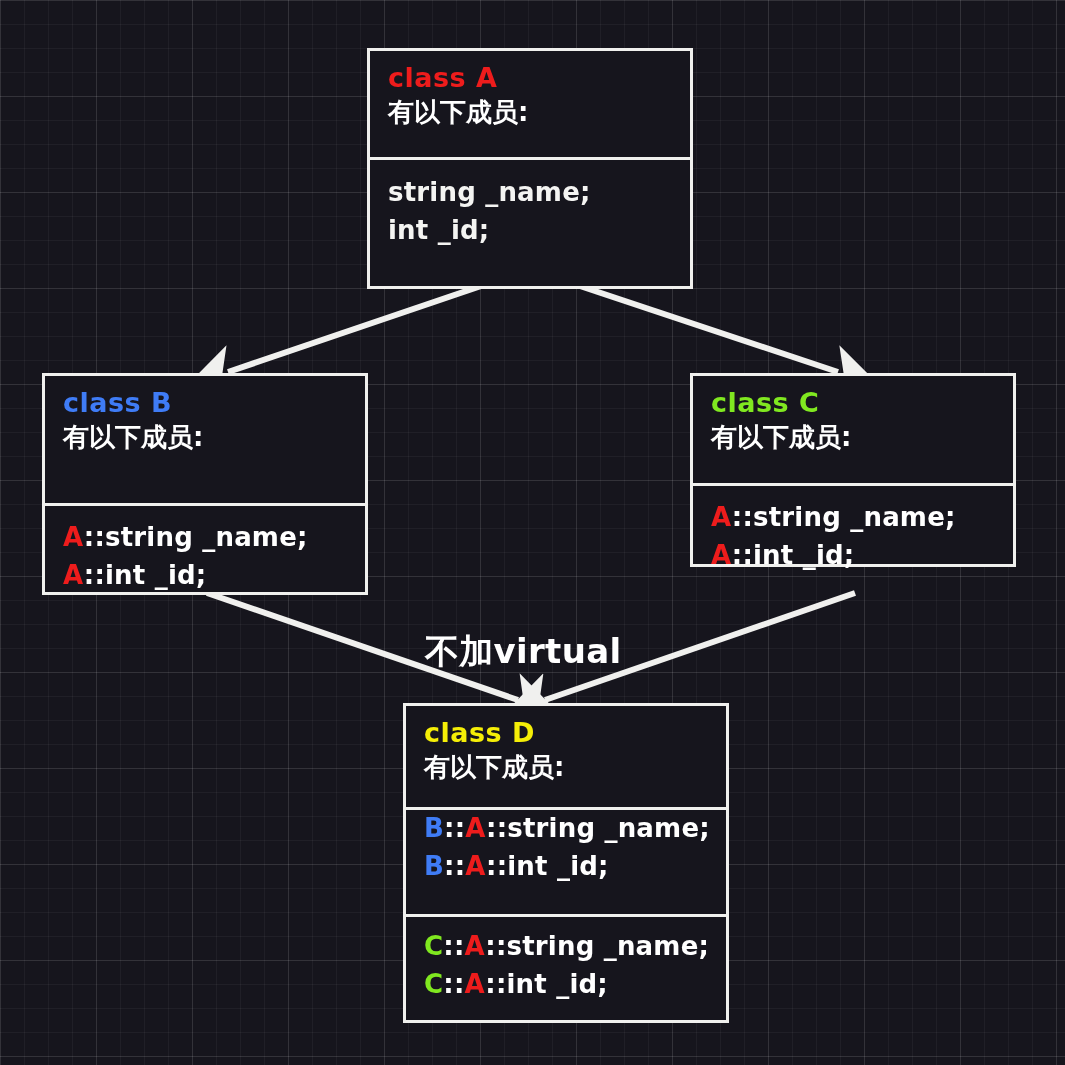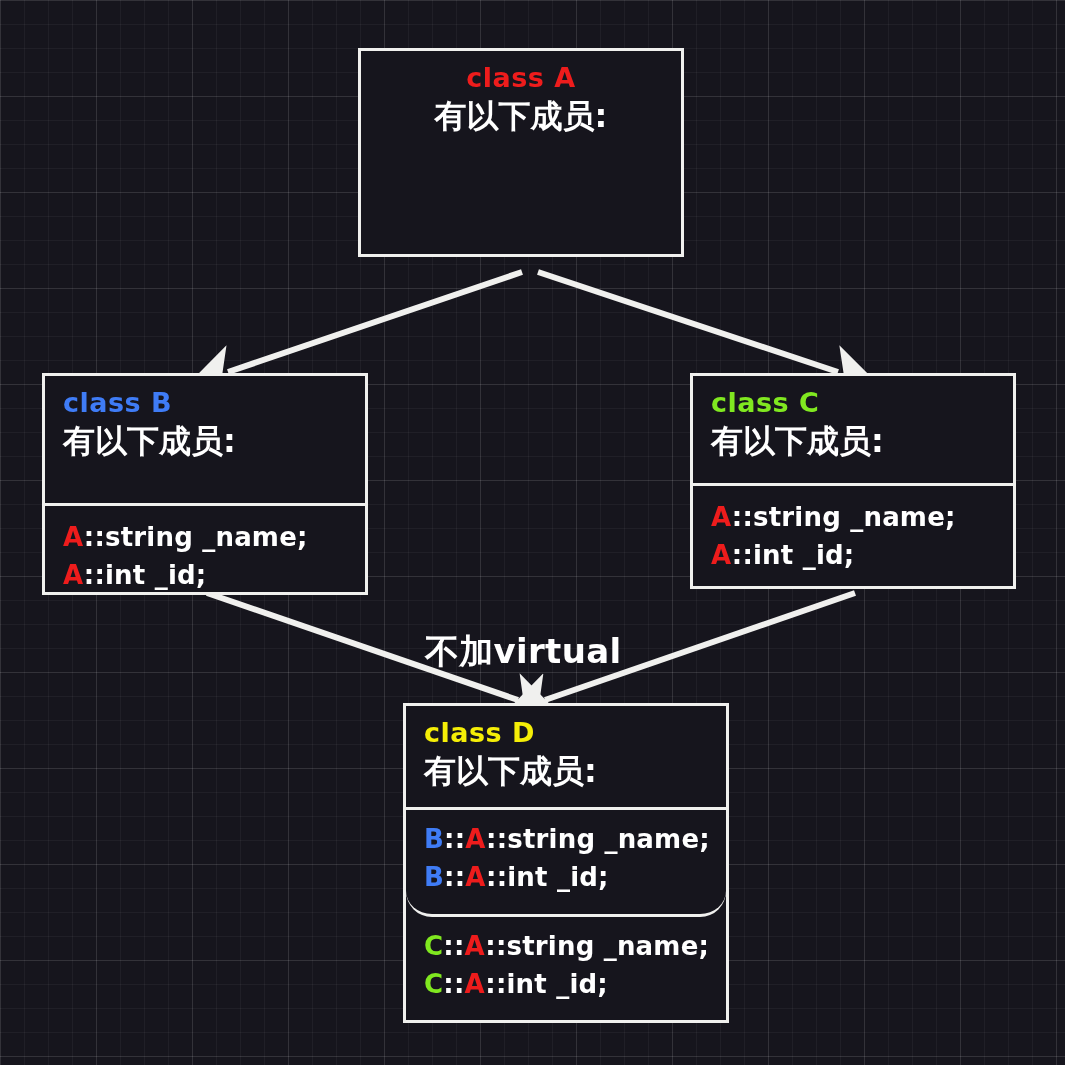--- a/index.html
+++ b/index.html
@@ -44,21 +44,21 @@
     border-bottom: none;
   }
   .uml-title-line {
     font-size: 27px;
     font-weight: bold;
     line-height: 1.28;
     letter-spacing: 0.5px;
     white-space: nowrap;
   }
   .uml-sub-line {
-    font-size: 32px;
+    font-size: 26px;
     font-weight: bold;
     line-height: 1.28;
     color: #ffffff;
     white-space: nowrap;
   }
   .uml-member {
     font-size: 26px;
     font-weight: bold;
     line-height: 1.45;
     color: #f4f4f2;
@@ -93,27 +93,31 @@
 
     <line x1="522" y1="272" x2="228" y2="372" stroke="#f0f0ee" stroke-width="6" marker-end="url(#ah)"></line>
 
     <line x1="538" y1="272" x2="838" y2="372" stroke="#f0f0ee" stroke-width="6" marker-end="url(#ah)"></line>
 
     <line x1="207" y1="593" x2="518" y2="700" stroke="#f0f0ee" stroke-width="6" marker-end="url(#ah)"></line>
 
     <line x1="855" y1="593" x2="545" y2="700" stroke="#f0f0ee" stroke-width="6" marker-end="url(#ah)"></line>
   </svg>
 
-  <div class="uml-box" style="left:358px; top:48px; width:326px; height:209px;text-align:center;">
+  <div class="uml-box" style="left:367px; top:48px; width:326px; height:241px;">
     <div class="uml-sec" style="height:109px;">
       <div class="uml-title-line">
         <span class="cA">class</span>
         <span class="cA">A</span>
       </div>
       <div class="uml-sub-line">有以下成员:</div>
+    </div>
+    <div class="uml-sec" style="padding-top:14px;">
+      <div class="uml-member">string _name;</div>
+      <div class="uml-member">int _id;</div>
     </div>
   </div>
 
   <div class="uml-box" style="left:42px; top:373px; width:326px; height:222px;">
     <div class="uml-sec" style="height:130px;">
       <div class="uml-title-line">
         <span class="cB">class</span>
         <span class="cB">B</span>
       </div>
       <div class="uml-sub-line">有以下成员:</div>
@@ -121,21 +125,21 @@
     <div class="uml-sec" style="padding-top:13px;">
       <div class="uml-member">
         <span class="cA">A</span><span class="kw">::string _name;</span>
       </div>
       <div class="uml-member">
         <span class="cA">A</span><span class="kw">::int _id;</span>
       </div>
     </div>
   </div>
 
-  <div class="uml-box" style="left:690px; top:373px; width:326px; height:216px;">
+  <div class="uml-box" style="left:690px; top:373px; width:326px; height:194px;">
     <div class="uml-sec" style="height:110px;">
       <div class="uml-title-line">
         <span class="cC">class</span>
         <span class="cC">C</span>
       </div>
       <div class="uml-sub-line">有以下成员:</div>
     </div>
     <div class="uml-sec" style="padding-top:13px;">
       <div class="uml-member">
         <span class="cA">A</span><span class="kw">::string _name;</span>
@@ -147,21 +151,21 @@
   </div>
 
   <div class="uml-box" style="left:367px; top:703px; width:326px; height:320px;margin-left:36px;">
     <div class="uml-sec" style="height:104px;">
       <div class="uml-title-line">
         <span class="cD">class</span>
         <span class="cD">D</span>
       </div>
       <div class="uml-sub-line">有以下成员:</div>
     </div>
-    <div class="uml-sec" style="height:107px; padding-top:11px;border-radius:26px;">
+    <div class="uml-sec" style="height:107px; padding-top:0;">
       <div class="uml-member">
         <span class="cB">B</span><span class="kw">::</span><span class="cA">A</span><span class="kw">::string _name;</span>
       </div>
       <div class="uml-member">
         <span class="cB">B</span><span class="kw">::</span><span class="cA">A</span><span class="kw">::int _id;</span>
       </div>
     </div>
     <div class="uml-sec" style="padding-top:11px;">
       <div class="uml-member">
         <span class="cC">C</span><span class="kw">::</span><span class="cA">A</span><span class="kw">::string _name;</span>

